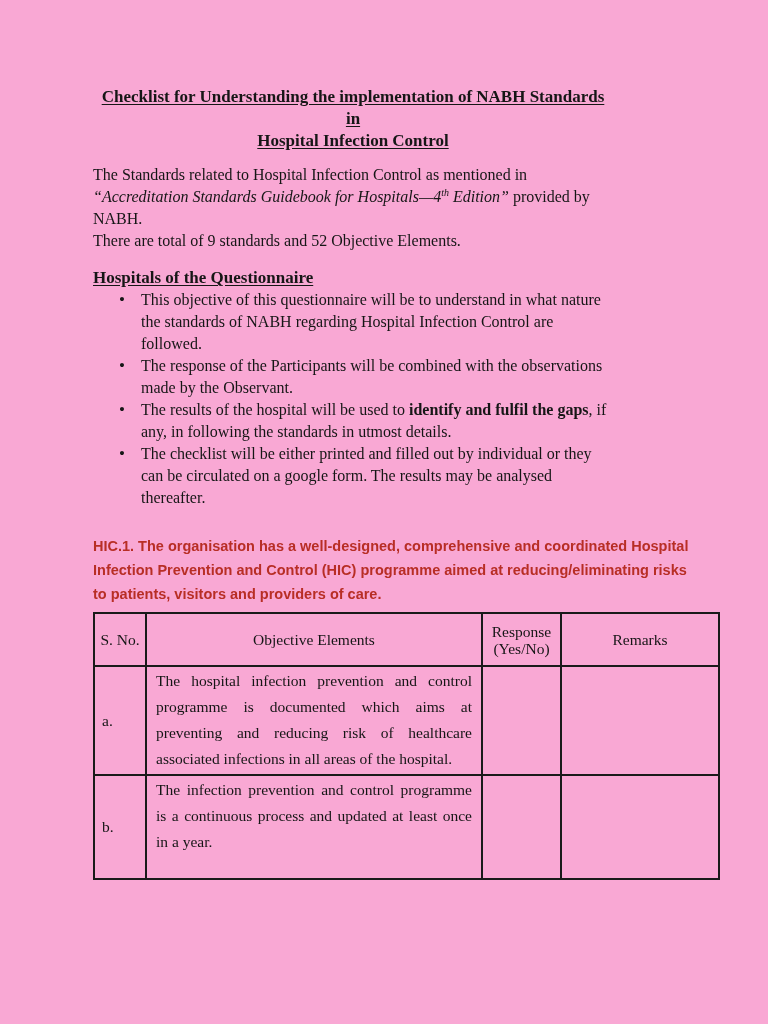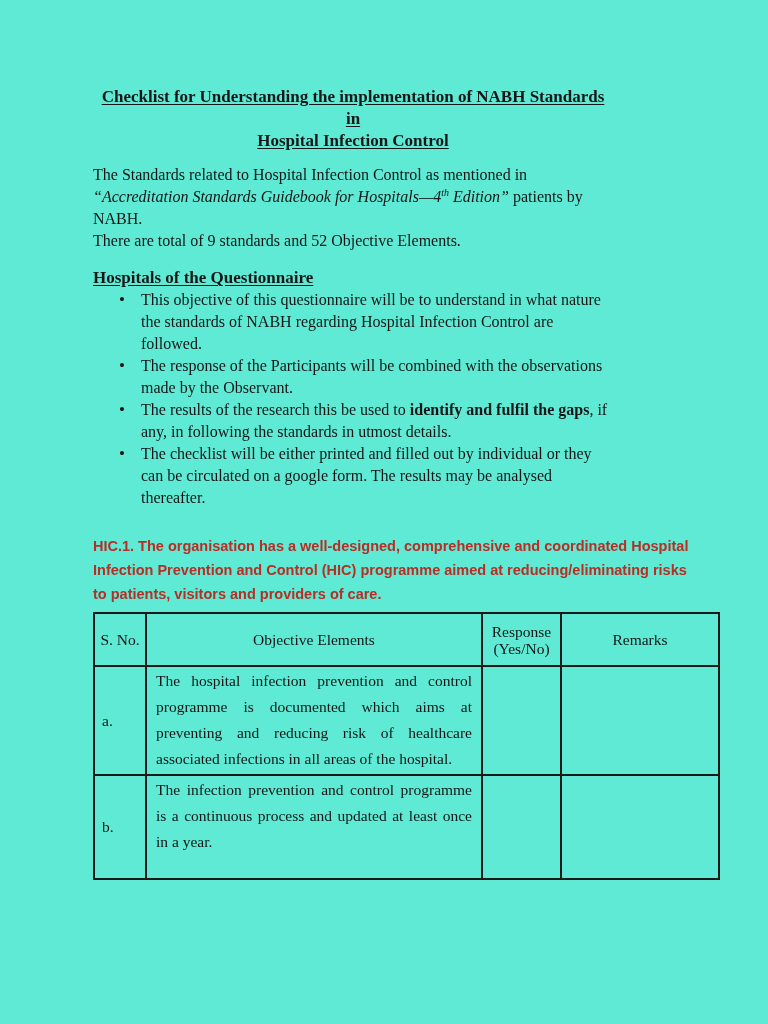--- a/index.html
+++ b/index.html
@@ -1,18 +1,18 @@
 <!DOCTYPE html>
 <html><head>
 <meta charset="utf-8">
 <style>
   * { margin:0; padding:0; box-sizing:border-box; }
   html,body { width:768px; height:1024px; }
   body { background:#ffffff; font-family:"Liberation Serif", serif; color:#161616; }
-  .page { position:relative; width:768px; height:1024px; overflow:hidden; background:#5eead4; }
+  .page { position:relative; width:768px; height:1024px; overflow:hidden; background:#f9a8d4; }
   .content { position:absolute; left:93px; top:86px; width:625px; }
 
   .doc-title { width:520px; text-align:center; font-weight:700; font-size:17px; line-height:22px; }
   .doc-title .u { text-decoration:underline; text-underline-offset:2px; }
 
   .intro { margin-top:12px; font-size:16px; line-height:22px; }
   .quote-italic { font-style:italic; }
   .intro sup { font-size:10px; line-height:0; }
 
   .summary { margin-top:0; font-size:16px; line-height:22px; }
@@ -45,35 +45,35 @@
 <div class="page">
   <div class="content">
 
     <div class="doc-title">
       <span class="u">Checklist for Understanding the implementation of NABH Standards in</span><br>
       <span class="u">Hospital Infection Control</span>
     </div>
 
     <div class="intro">
       <span>The Standards related to Hospital Infection Control as mentioned in</span><br>
-      <span class="quote-italic">“Accreditation Standards Guidebook for Hospitals—4</span><sup class="quote-italic">th</sup><span class="quote-italic"> Edition”</span><span> patients by</span><br>
+      <span class="quote-italic">“Accreditation Standards Guidebook for Hospitals—4</span><sup class="quote-italic">th</sup><span class="quote-italic"> Edition”</span><span> provided by</span><br>
       <span>NABH.</span>
     </div>
 
     <div class="summary">There are total of 9 standards and 52 Objective Elements.</div>
 
     <div class="obj-heading">Hospitals of the Questionnaire</div>
 
     <ul class="objectives">
         <li><span>This objective of this questionnaire will be to understand in what nature
 the standards of NABH regarding Hospital Infection Control are
 followed.</span></li>
         <li><span>The response of the Participants will be combined with the observations
 made by the Observant.</span></li>
-        <li><span>The results of the research this be used to </span><span class="b">identify and fulfil the gaps</span><span>, if
+        <li><span>The results of the hospital will be used to </span><span class="b">identify and fulfil the gaps</span><span>, if
 any, in following the standards in utmost details.</span></li>
         <li><span>The checklist will be either printed and filled out by individual or they
 can be circulated on a google form. The results may be analysed
 thereafter.</span></li>
       </ul>
 
     <div class="standard-heading" style="color: rgb(184, 46, 37);">HIC.1. The organisation has a well-designed, comprehensive and coordinated Hospital
 Infection Prevention and Control (HIC) programme aimed at reducing/eliminating risks
 to patients, visitors and providers of care.</div>
 

